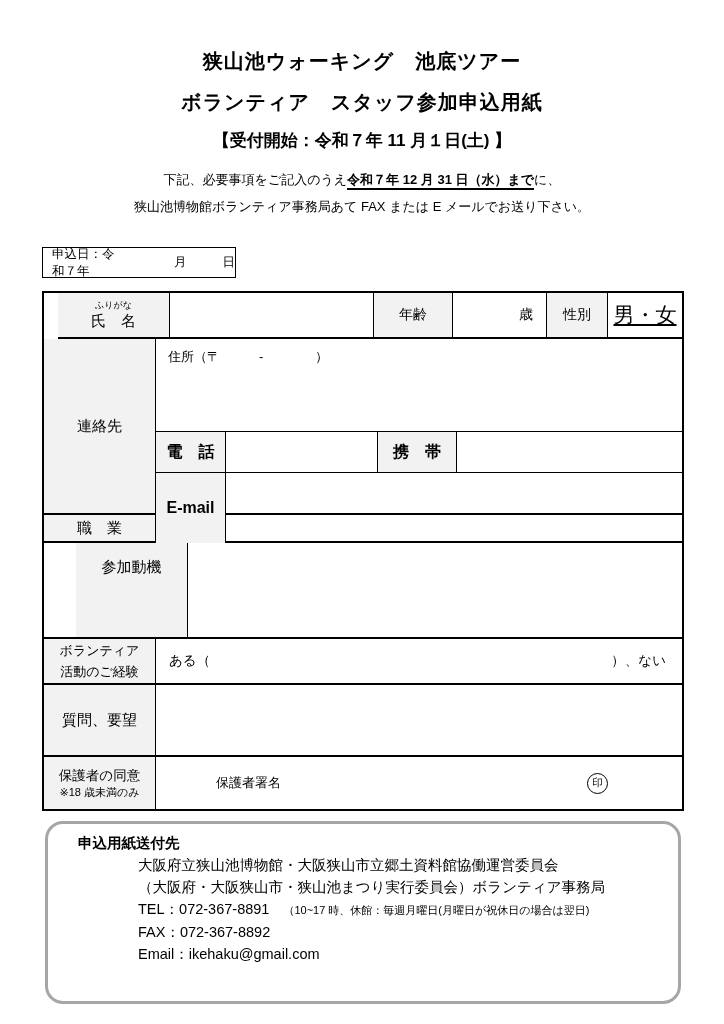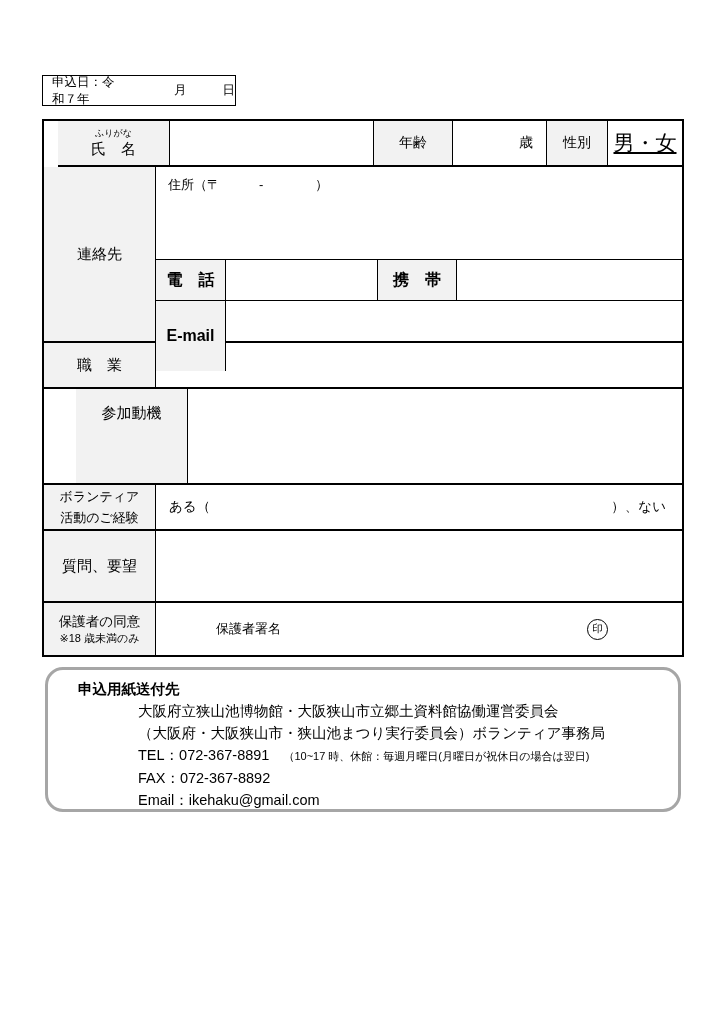--- a/index.html
+++ b/index.html
@@ -78,57 +78,66 @@
   .sublab{
     width:70px; flex:0 0 70px;
     background:var(--cell-bg);
     justify-content:center; font-size:16px;
     border-right:1px solid var(--ink);
     font-weight:bold;
   }
   .c-phone-in{ width:152px; flex:0 0 152px; }
   .c-mobile{ width:79px; flex:0 0 79px; }
 
-  .r-job{ height:46px; }
+  .r-job{ height:28px; }
   .r-motive{ height:96px;padding-left:32px; }
   .r-motive .lab{ justify-content:flex-start; padding-top:15px; }
   .r-exp{ height:46px; }
   .exp-cell{ justify-content:space-between; padding:0 16px 0 13px; font-size:13.5px; }
   .lab2{ font-size:13px; line-height:21px; }
   .r-quest{ height:72px; }
   .r-guard{ height:52px; }
   .guard-lab1{ font-size:13.5px; line-height:18px; }
   .guard-lab2{ font-size:11px; line-height:15px; }
   .guard-cell{ justify-content:space-between; padding:0 74px 0 60px; font-size:13px; }
   .seal{
     width:21px; height:21px;
     border:1.2px solid var(--ink); border-radius:50%;
     display:flex; align-items:center; justify-content:center;
     font-size:10.5px;
   }
 
   
   .foot{
     margin:10px 0 1px 45px;
-    width:636px; height:145px;
+    width:636px; height:183px;
     border:3px solid var(--box-border);
     border-radius:18px;
     padding:8px 18px 0 30px;
     font-size:14.5px;
     line-height:22px;
   }
   .foot .ft-title{ font-weight:bold; font-size:14.5px; }
   .foot .ind{ margin-left:60px; }
   .ft-note{ font-size:11px; font-family:"Liberation Sans Narrow","Liberation Sans",sans-serif; margin-left:14px; }
 </style>
 </head>
 <body>
 
 <div class="page">
 
+  <div class="hdr">
+    <div class="title1">狭山池ウォーキング　池底ツアー</div>
+    <div class="title2">ボランティア　スタッフ参加申込用紙</div>
+    <div class="title3">【受付開始：令和７年 11 月１日(土) 】</div>
+    <div class="instr">
+      <div><span>下記、必要事項をご記入のうえ</span><span class="deadline">令和７年 12 月 31 日（水）まで</span><span>に、</span></div>
+      <div>狭山池博物館ボランティア事務局あて FAX または E メールでお送り下さい。</div>
+    </div>
+  </div>
 
   <div class="datebox">
     <span>申込日：令和７年</span>
     <span class="m">月</span>
     <span class="d">日</span>
   </div>
 
   <div class="table">
 
     <div class="trow r-name">

